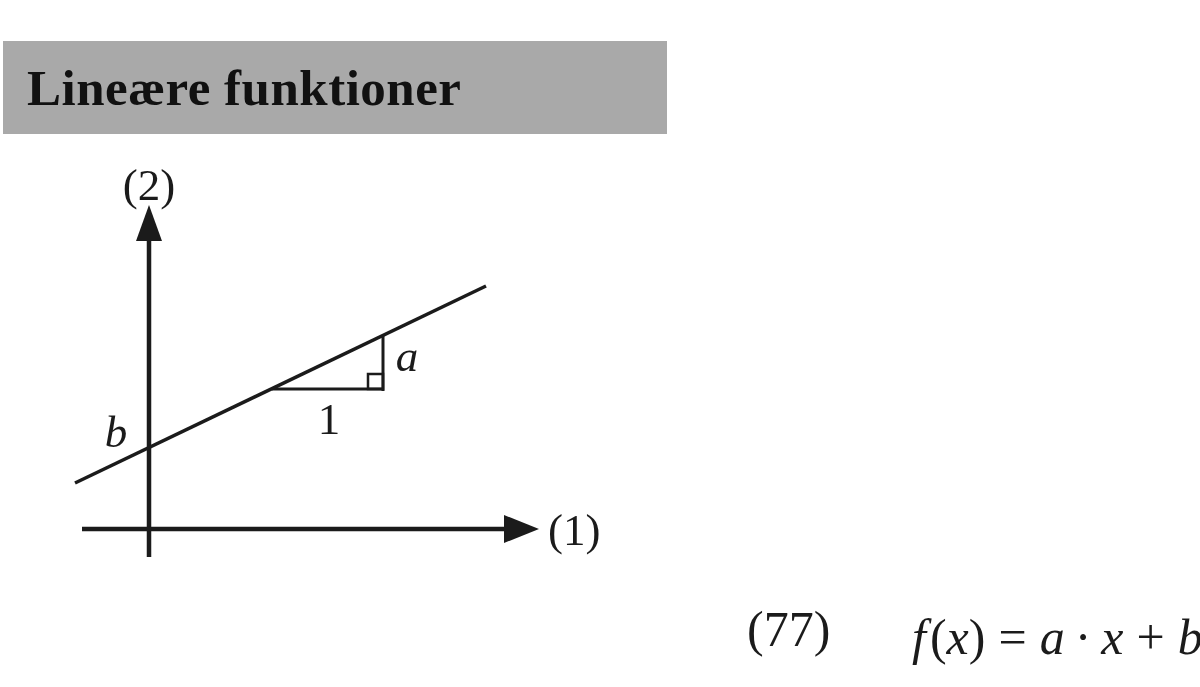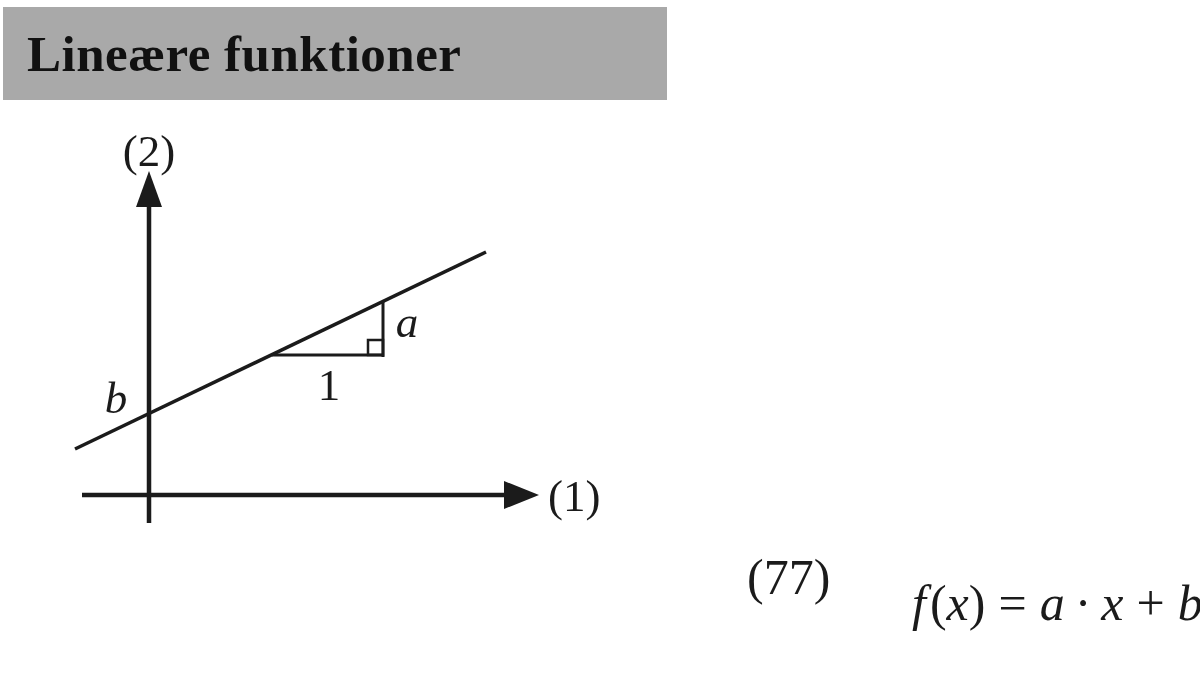--- a/index.html
+++ b/index.html
@@ -8,20 +8,21 @@
     background: #ffffff;
   }
   .page {
     position: relative;
     width: 1200px;
     height: 639px;
     background: #ffffff;
     overflow: hidden;
     font-family: "Liberation Serif", serif;
     color: #1b1b1b;
+    margin-top: 34px;
   }
   
   .titlebar {
     position: absolute;
     left: 3px;
     top: 7px;
     width: 664px;
     height: 93px;
     background: #a9a9a9;
     display: flex;
@@ -67,21 +68,21 @@
     font-size: 46px;
     line-height: 46px;
     white-space: nowrap;
   }
   .it { font-style: italic; }
   .sym-f { margin-left: 7px; }
   
   .eq-number {
     position: absolute;
     left: 747px;
-    top: 548px;
+    top: 566px;
     font-size: 50px;
     white-space: nowrap;
   }
   .formula {
     position: absolute;
     left: 912px;
     top: 574px;
     font-size: 50px;
     display: flex;
     align-items: baseline;

